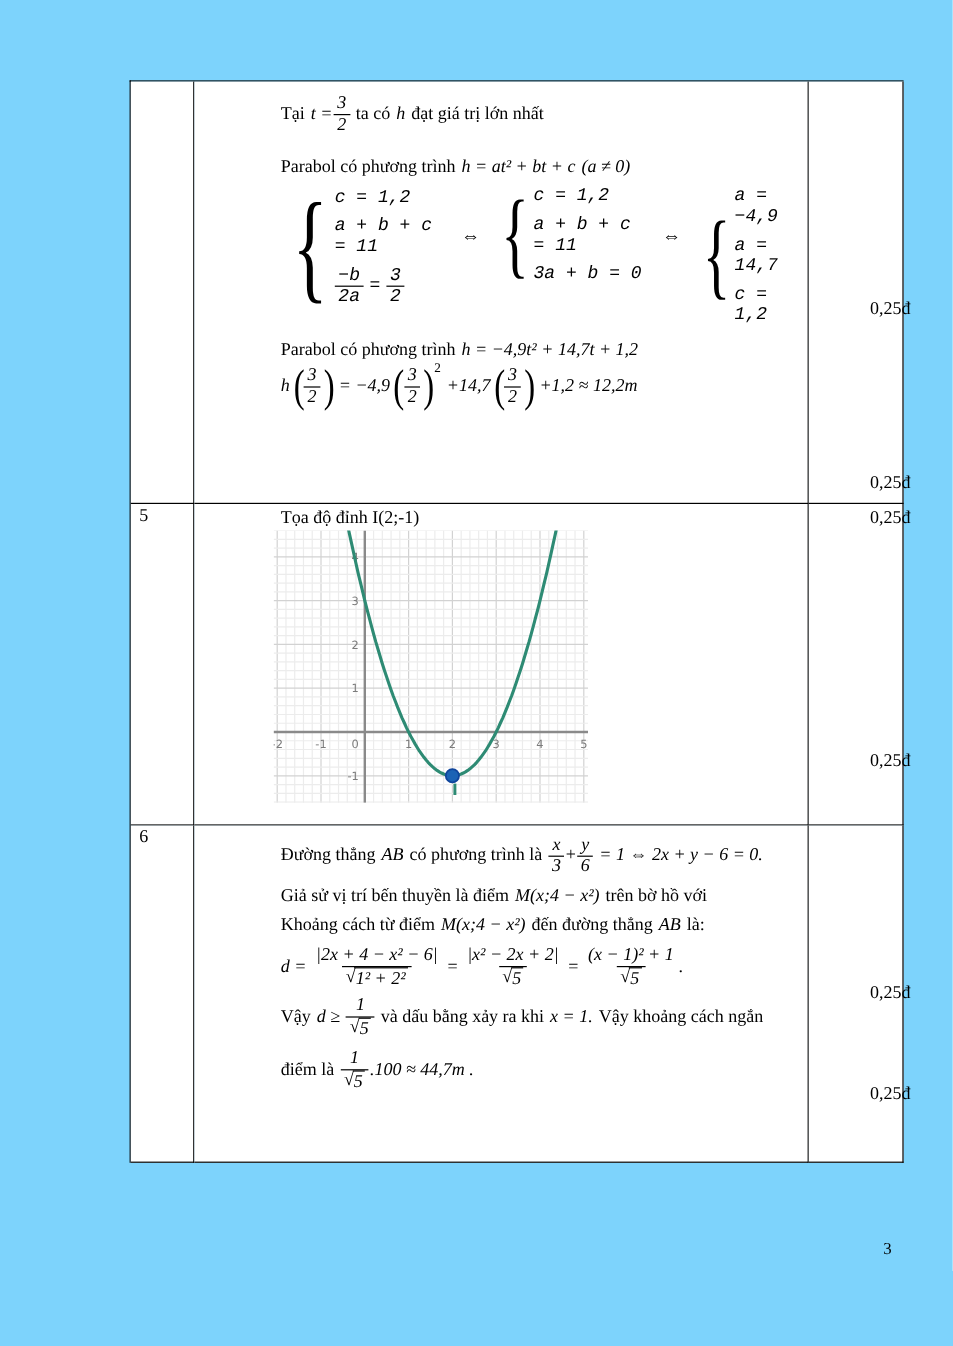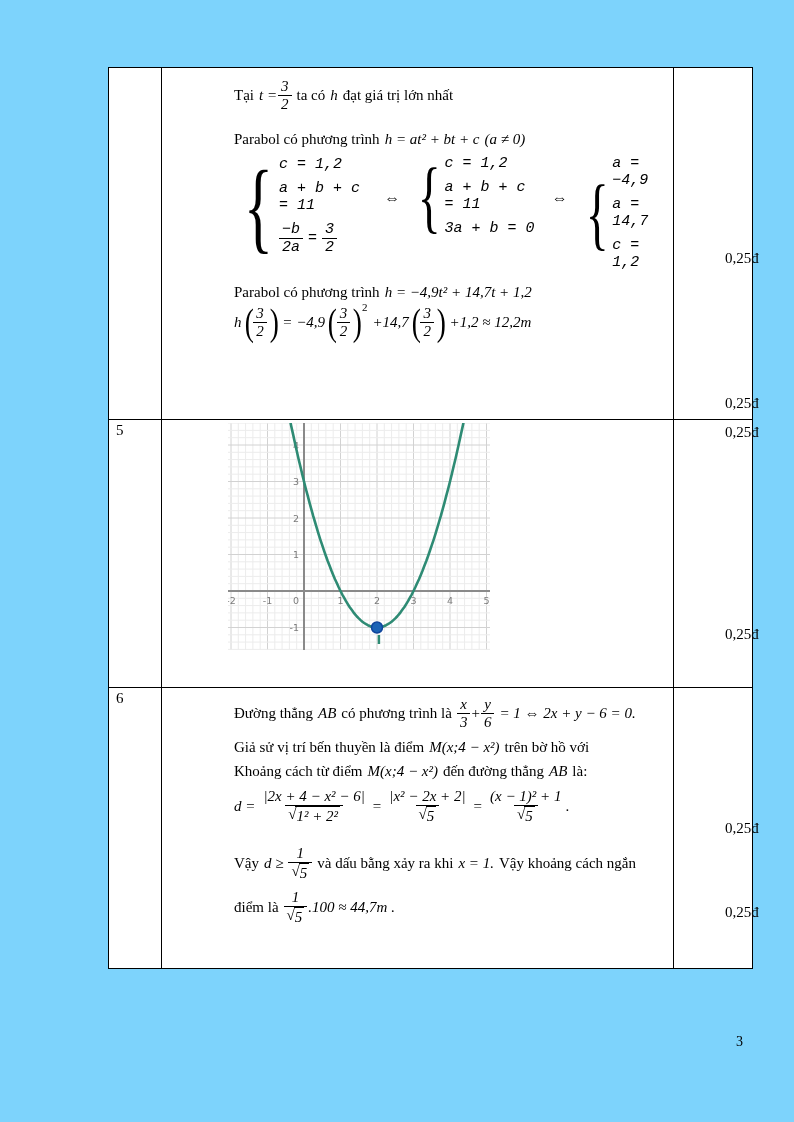--- a/index.html
+++ b/index.html
@@ -138,20 +138,21 @@
     </div>
     <div class="cell ptscell">
       <span class="pts" style="top:182px">0,25đ</span>
       <span class="pts" style="top:327px">0,25đ</span>
     </div>
 
     <div class="cell numcell">
       <span>5</span>
     </div>
     <div class="cell content q5c">
+      <div style="line-height:1.25">Tọa độ đỉnh I(2;-1)</div>
       <div class="graphwrap">
         <svg id="graph-svg" width="262" height="227" viewBox="0 0 262 227">
             <line x1="3" y1="0" x2="3" y2="227" stroke="#d2d2d2" stroke-width="1"></line>
             <line x1="10.299999999999997" y1="0" x2="10.299999999999997" y2="227" stroke="#ececec" stroke-width="1"></line>
             <line x1="17.599999999999994" y1="0" x2="17.599999999999994" y2="227" stroke="#ececec" stroke-width="1"></line>
             <line x1="24.9" y1="0" x2="24.9" y2="227" stroke="#ececec" stroke-width="1"></line>
             <line x1="32.199999999999996" y1="0" x2="32.199999999999996" y2="227" stroke="#ececec" stroke-width="1"></line>
             <line x1="39.5" y1="0" x2="39.5" y2="227" stroke="#d2d2d2" stroke-width="1"></line>
             <line x1="46.8" y1="0" x2="46.8" y2="227" stroke="#ececec" stroke-width="1"></line>
             <line x1="54.099999999999994" y1="0" x2="54.099999999999994" y2="227" stroke="#ececec" stroke-width="1"></line>
@@ -298,21 +299,21 @@
           <span class="num m">(x − 1)² + 1</span>
           <span class="den">
             <span class="sqrt">
               <span class="sgn">√</span>
               <span class="rad m">5</span>
             </span>
           </span>
         </span>
         <span class="t j">.</span>
       </div>
-      <div class="line" style="margin-top:19px">
+      <div class="line" style="margin-top:4px">
         <span class="t">Vậy</span>
         <span class="m">d ≥</span>
         <span class="frac">
           <span class="num m">1</span>
           <span class="den">
             <span class="sqrt">
               <span class="sgn">√</span>
               <span class="rad m">5</span>
             </span>
           </span>

